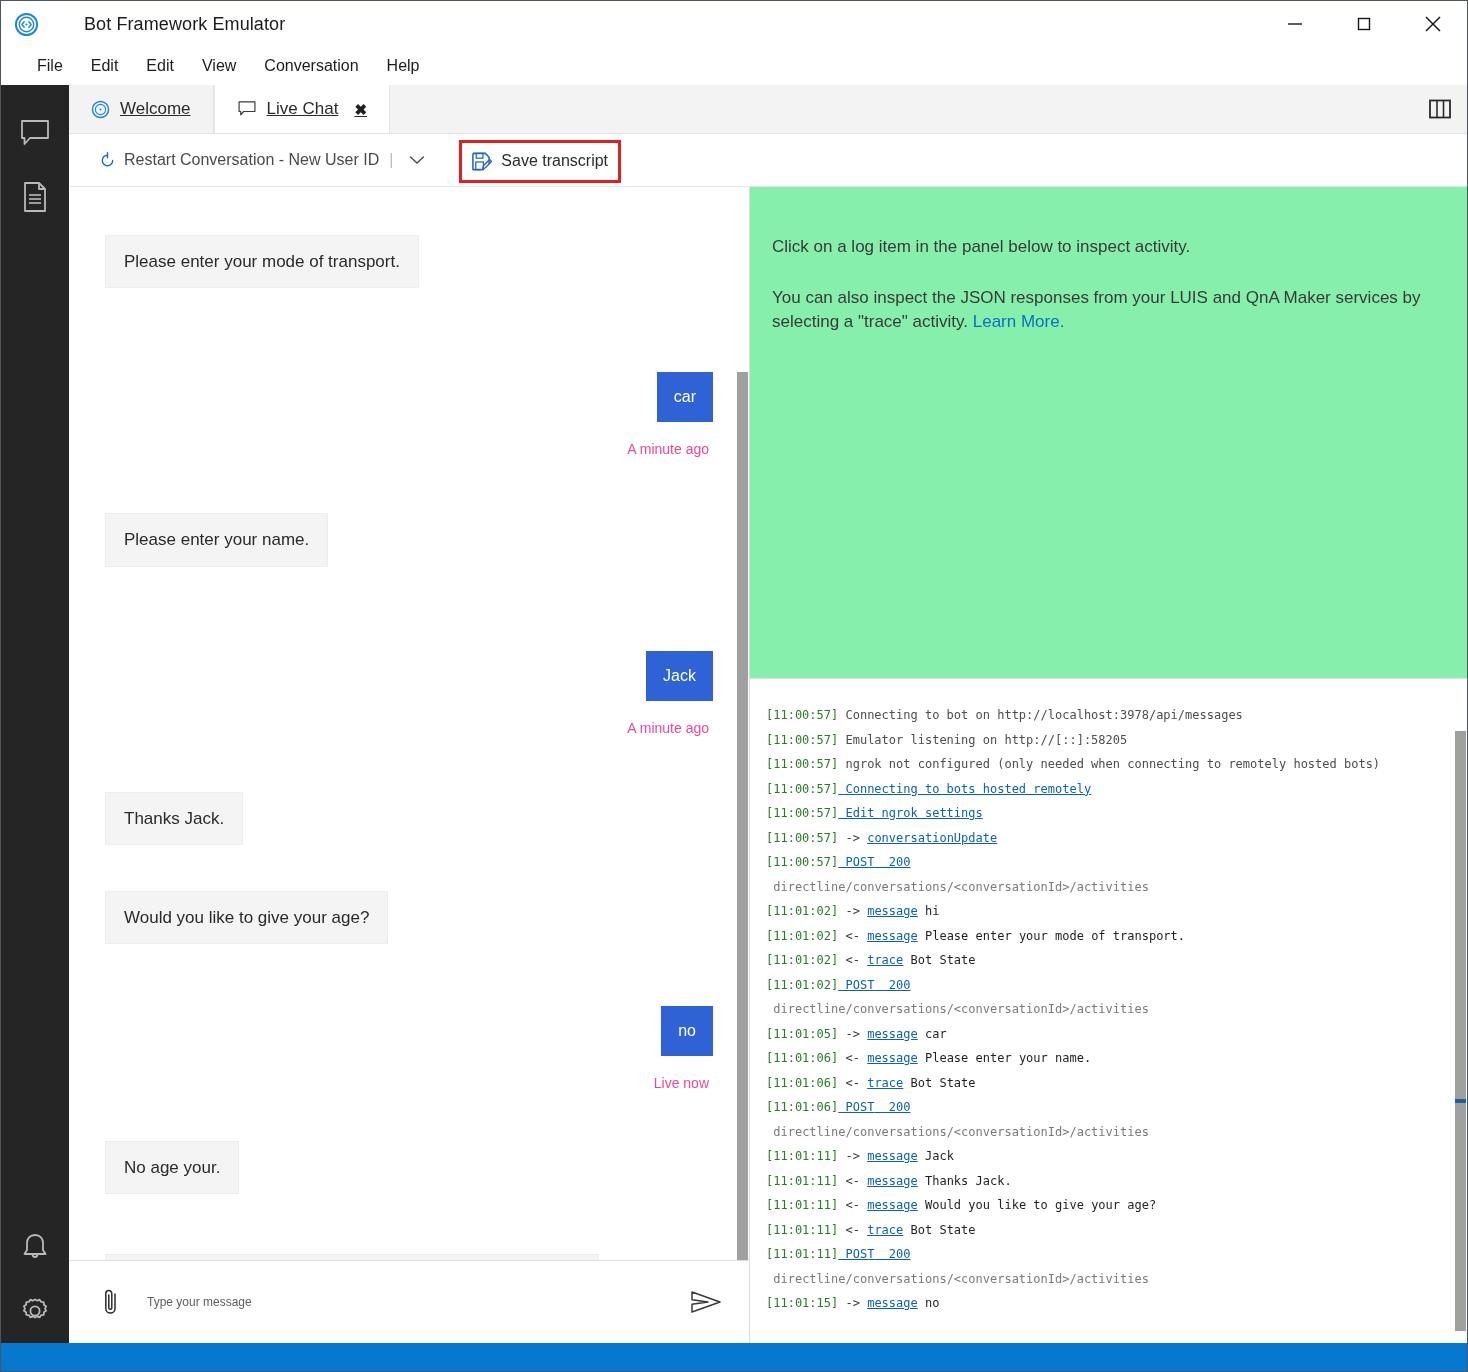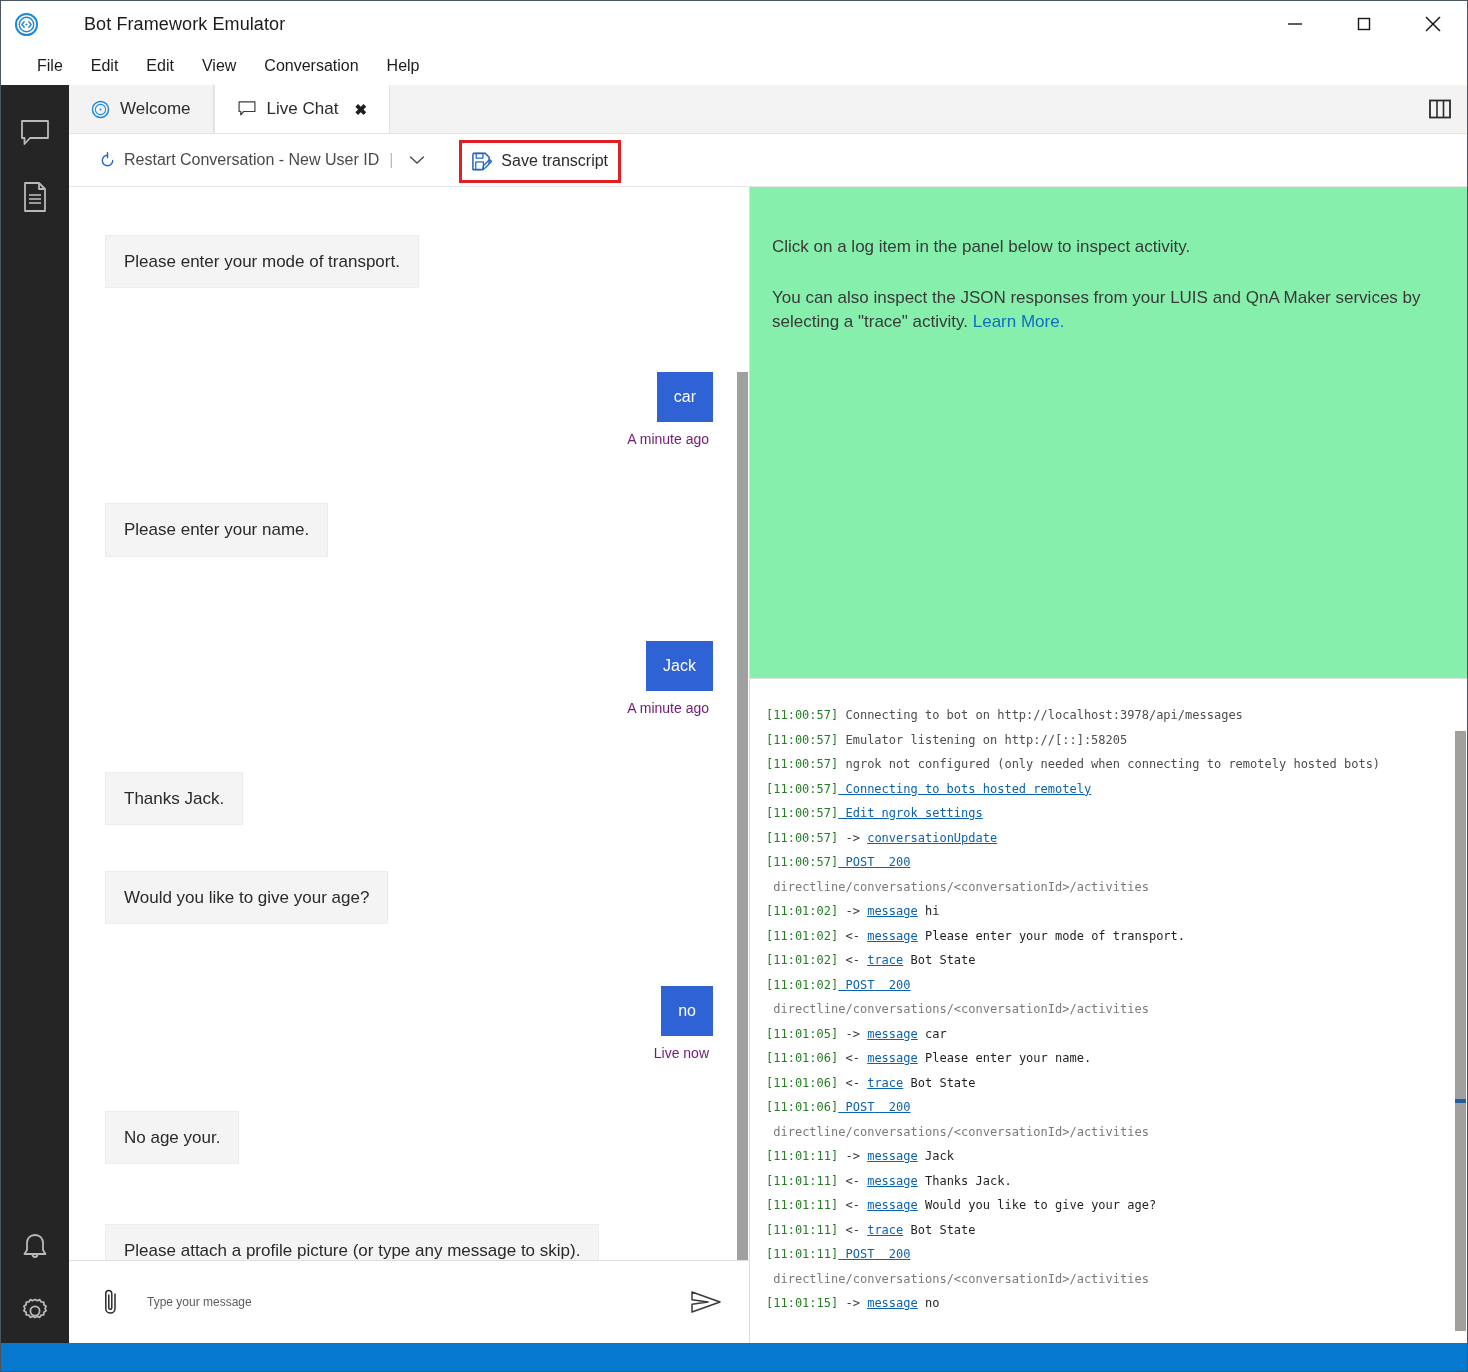--- a/index.html
+++ b/index.html
@@ -97,20 +97,21 @@
     border-bottom: 1px solid #e3e3e3;
     position: relative;
   }
   .tab {
     display: flex; align-items: center; gap: 10px;
     padding: 0 22px;
     font-size: 17px; color: #2b2b2b;
     cursor: default;
     border-right: 1px solid #e3e3e3;
     background: transparent;
+    text-decoration: underline;
   }
   .tab.active {
     background: #ffffff;
     border-left: 1px solid #e3e3e3;
   }
   .tab-close {
     font-size: 15px; font-weight: bold; color: #202020;
     margin-left: 6px; line-height: 1;
   }
   .tabstrip-right {
@@ -183,22 +184,22 @@
   }
   .bubble-user {
     background: #2f62d4;
     color: #ffffff;
     font-size: 16px;
     padding: 15px 17px;
     max-width: 300px;
     line-height: 1.25;
   }
   .stamp {
-    font-size: 14px; color: #701a75;
-    margin-top: 9px; margin-right: 4px;
+    font-size: 14px; color: #ec4899;
+    margin-top: 19px; margin-right: 4px;
   }
   .gap-s { height: 56px; }
   .gap-m { height: 84px; }
 
   .chat-vscroll {
     position: absolute; right: 0; top: 0;
     width: 14px; height: 100%;
     background: transparent;
   }
   .chat-vthumb {

